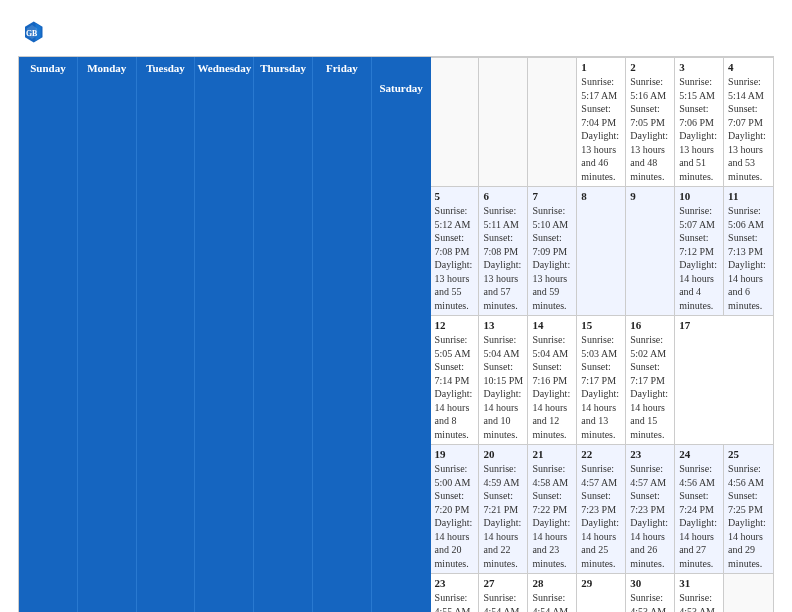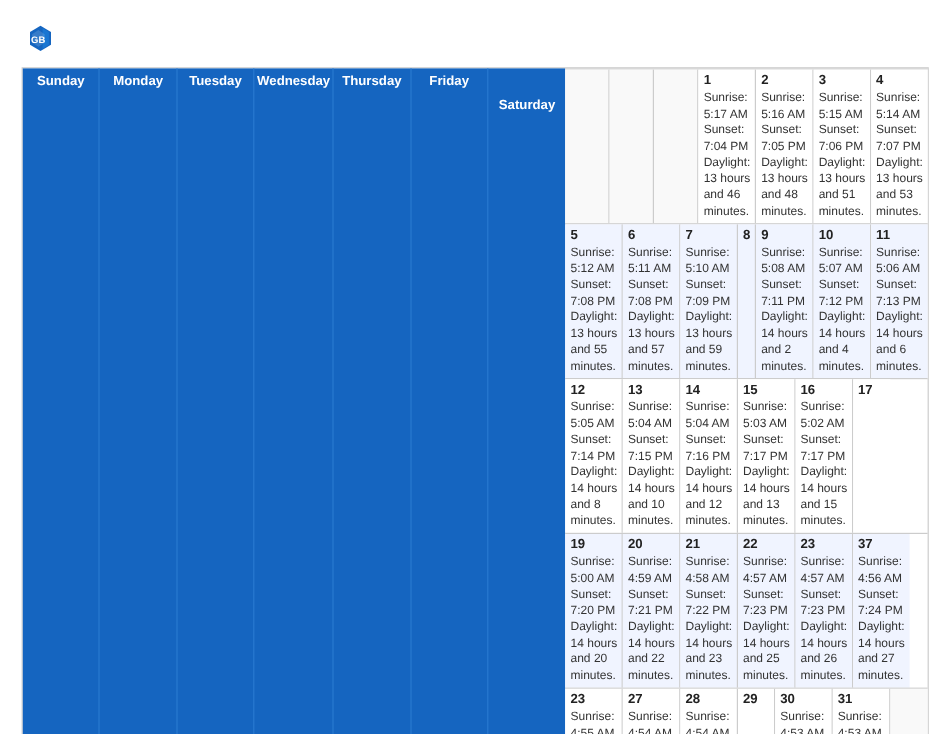--- a/index.html
+++ b/index.html
@@ -9,20 +9,21 @@
       width: 792px;
       height: 612px;
       overflow: hidden;
     }
     .page {
       width: 792px;
       height: 612px;
       padding: 18px 18px 12px 18px;
       display: flex;
       flex-direction: column;
+      font-family: Liberation Serif, serif;
     }
     .header {
       display: flex;
       justify-content: space-between;
       align-items: flex-start;
       margin-bottom: 10px;
     }
     .logo {
       display: flex;
       align-items: center;
@@ -188,24 +189,20 @@
             <div class="cell-info">Sunrise: 5:10 AM
 Sunset: 7:09 PM
 Daylight: 13 hours
 and 59 minutes.</div>
           </div>
           <div class="cal-cell alt-row">
             <div class="cell-day">8</div>
           </div>
           <div class="cal-cell alt-row">
             <div class="cell-day">9</div>
-            <div class="cell-info">Sunrise: 5:08 AM
-Sunset: 7:11 PM
-Daylight: 14 hours
-and 2 minutes.</div>
           </div>
           <div class="cal-cell alt-row">
             <div class="cell-day">10</div>
             <div class="cell-info">Sunrise: 5:07 AM
 Sunset: 7:12 PM
 Daylight: 14 hours
 and 4 minutes.</div>
           </div>
           <div class="cal-cell alt-row">
             <div class="cell-day">11</div>
@@ -219,21 +216,21 @@
           <div class="cal-cell">
             <div class="cell-day">12</div>
             <div class="cell-info">Sunrise: 5:05 AM
 Sunset: 7:14 PM
 Daylight: 14 hours
 and 8 minutes.</div>
           </div>
           <div class="cal-cell">
             <div class="cell-day">13</div>
             <div class="cell-info">Sunrise: 5:04 AM
-Sunset: 7:15 PM
+Sunset: 10:15 PM
 Daylight: 14 hours
 and 10 minutes.</div>
           </div>
           <div class="cal-cell">
             <div class="cell-day">14</div>
             <div class="cell-info">Sunrise: 5:04 AM
 Sunset: 7:16 PM
 Daylight: 14 hours
 and 12 minutes.</div>
           </div>
@@ -285,25 +282,32 @@
 and 25 minutes.</div>
           </div>
           <div class="cal-cell alt-row">
             <div class="cell-day">23</div>
             <div class="cell-info">Sunrise: 4:57 AM
 Sunset: 7:23 PM
 Daylight: 14 hours
 and 26 minutes.</div>
           </div>
           <div class="cal-cell alt-row">
-            <div class="cell-day">37</div>
+            <div class="cell-day">24</div>
             <div class="cell-info">Sunrise: 4:56 AM
 Sunset: 7:24 PM
 Daylight: 14 hours
 and 27 minutes.</div>
+          </div>
+          <div class="cal-cell alt-row">
+            <div class="cell-day">25</div>
+            <div class="cell-info">Sunrise: 4:56 AM
+Sunset: 7:25 PM
+Daylight: 14 hours
+and 29 minutes.</div>
           </div>
         </div>
         <div class="cal-row">
           <div class="cal-cell">
             <div class="cell-day">23</div>
             <div class="cell-info">Sunrise: 4:55 AM
 Sunset: 7:26 PM
 Daylight: 14 hours
 and 30 minutes.</div>
           </div>

